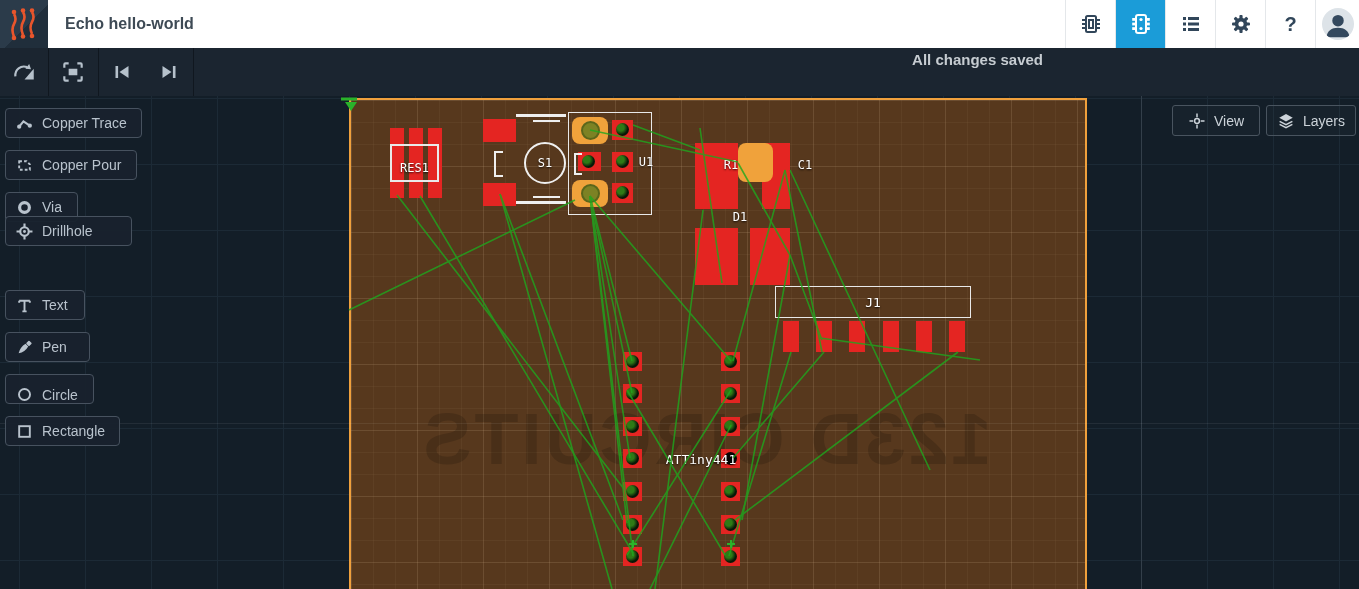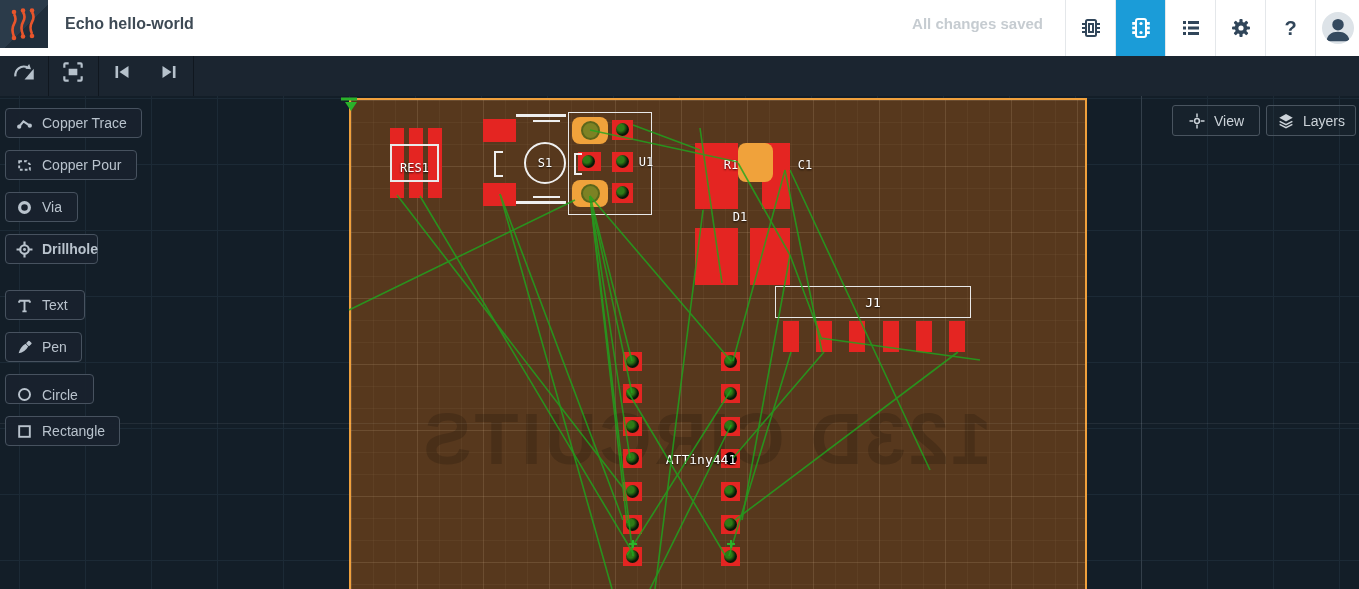--- a/index.html
+++ b/index.html
@@ -1,22 +1,22 @@
 <!DOCTYPE html>
 <html><head>
 <meta charset="utf-8">
 <style>
   html,body{margin:0;padding:0;background:#0d141c;font-family:"Liberation Sans",sans-serif;}
   #app{position:relative;width:1359px;height:589px;overflow:hidden;background:#121c26;}
 
   
-  .header{position:absolute;left:0;top:0;width:1359px;height:56px;background:#ffffff;display:flex;align-items:stretch;z-index:40;}
+  .header{position:absolute;left:0;top:0;width:1359px;height:48px;background:#ffffff;display:flex;align-items:stretch;z-index:40;}
   .logo{width:48px;height:48px;background:linear-gradient(135deg,#2b3b4a 0 55%,#202e3b 55%);display:flex;align-items:center;justify-content:center;flex:0 0 48px;}
   .title{line-height:48px;padding-left:17px;font-size:16px;font-weight:600;color:#3e4a55;flex:1 1 auto;white-space:nowrap;}
-  .status{line-height:48px;font-size:15px;font-weight:700;color:#c6ccd1;padding-right:22px;}
+  .status{line-height:48px;font-size:15px;font-weight:700;color:#c6ccd1;padding-right:22px;margin-top:36px;}
   .hbtns{display:flex;align-items:stretch;}
   .hbtn{width:49px;display:flex;align-items:center;justify-content:center;border-left:1px solid #e4e7ea;color:#31465a;cursor:pointer;}
   .hbtn.active{background:#1b9cd8;color:#ffffff;}
   .hbtn.avatar{width:43px;}
   .qmark{font-size:20px;font-weight:700;}
   .avatar-circle{width:32px;height:32px;border-radius:50%;background:#dde3e8;display:flex;align-items:center;justify-content:center;overflow:hidden;}
 
   
   .toolbar{position:absolute;left:0;top:48px;width:1359px;height:48px;background:#1b2530;z-index:35;}
   .tbtn{position:absolute;top:0;height:48px;display:flex;align-items:center;justify-content:center;color:#b6c1cb;cursor:pointer;}
@@ -337,35 +337,35 @@
       <path d="M3 4 H10 L13 7 V12 H3 Z" stroke="#b9c3cd" stroke-width="1.8" fill="none" stroke-dasharray="2.6 2"></path>
     </svg>
     <span>Copper Pour</span>
   </div>
   <div class="tool" style="left:5px;top:192px;width:73px;">
     <svg width="17" height="17" viewBox="0 0 16 16">
       <circle cx="8" cy="8" r="4.6" stroke="#b9c3cd" stroke-width="3" fill="none"></circle>
     </svg>
     <span>Via</span>
   </div>
-  <div class="tool" style="left:5px;top:234px;width:93px;font-weight:bold;">
+  <div class="tool" style="left:5px;top:216px;width:127px;">
     <svg width="17" height="17" viewBox="0 0 16 16">
       <circle cx="8" cy="8" r="4" stroke="#b9c3cd" stroke-width="2" fill="none"></circle>
       <path d="M8 0.5V4M8 12v3.5M0.5 8H4M12 8h3.5" stroke="#b9c3cd" stroke-width="2"></path>
       <circle cx="8" cy="8" r="1.4" fill="#b9c3cd"></circle>
     </svg>
     <span>Drillhole</span>
   </div>
   <div class="tool" style="left:5px;top:290px;width:80px;">
     <svg width="17" height="17" viewBox="0 0 16 16">
       <path d="M3 3.5 H13 M8 3.5 V13.5 M6 13.5 H10 M3 3.5 V5.5 M13 3.5 V5.5" stroke="#b9c3cd" stroke-width="1.8" fill="none"></path>
     </svg>
     <span>Text</span>
   </div>
-  <div class="tool" style="left:5px;top:332px;width:77px;">
+  <div class="tool" style="left:5px;top:332px;width:85px;">
     <svg width="17" height="17" viewBox="0 0 16 16">
       <path d="M2.5 13.5 C3.5 9.5 5.5 6.5 9 4.5 L11.5 7 C9.5 10.5 6.5 12.5 2.5 13.5 Z" fill="#b9c3cd"></path>
       <rect x="10.2" y="2.2" width="4" height="4" rx="0.8" transform="rotate(45 12.2 4.2)" fill="#b9c3cd"></rect>
     </svg>
     <span>Pen</span>
   </div>
   <div class="tool" style="left:5px;top:374px;width:89px;align-items:flex-end;">
     <svg width="17" height="17" viewBox="0 0 16 16">
       <circle cx="8" cy="8" r="5.2" stroke="#b9c3cd" stroke-width="1.8" fill="none"></circle>
     </svg>

